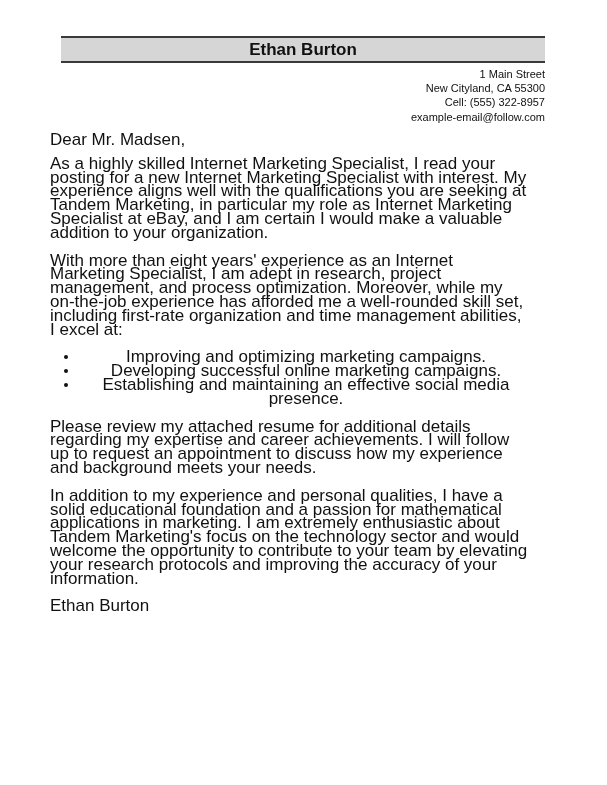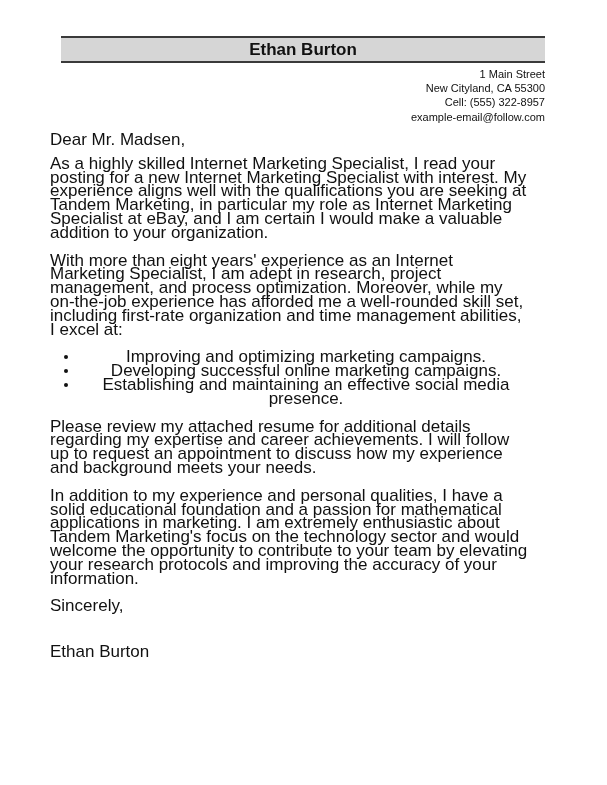--- a/index.html
+++ b/index.html
@@ -55,16 +55,15 @@
     <p class="salutation">Dear Mr. Madsen,</p>
     <p>As a highly skilled Internet Marketing Specialist, I read your posting for a new Internet Marketing Specialist with interest. My experience aligns well with the qualifications you are seeking at Tandem Marketing, in particular my role as Internet Marketing Specialist at eBay, and I am certain I would make a valuable addition to your organization.</p>
     <p>With more than eight years' experience as an Internet Marketing Specialist, I am adept in research, project management, and process optimization. Moreover, while my on-the-job experience has afforded me a well-rounded skill set, including first-rate organization and time management abilities, I excel at:</p>
     <ul class="skills">
       <li><span class="bullet"></span><span>Improving and optimizing marketing campaigns.</span></li>
       <li><span class="bullet"></span><span>Developing successful online marketing campaigns.</span></li>
       <li><span class="bullet"></span><span>Establishing and maintaining an effective social media presence.</span></li>
     </ul>
     <p>Please review my attached resume for additional details regarding my expertise and career achievements. I will follow up to request an appointment to discuss how my experience and background meets your needs.</p>
     <p>In addition to my experience and personal qualities, I have a solid educational foundation and a passion for mathematical applications in marketing. I am extremely enthusiastic about Tandem Marketing's focus on the technology sector and would welcome the opportunity to contribute to your team by elevating your research protocols and improving the accuracy of your information.</p>
-    <p class="closing">Sincerely,</p>
     <p>Ethan Burton</p>
   </div>
 </div>
 
 </body></html>

